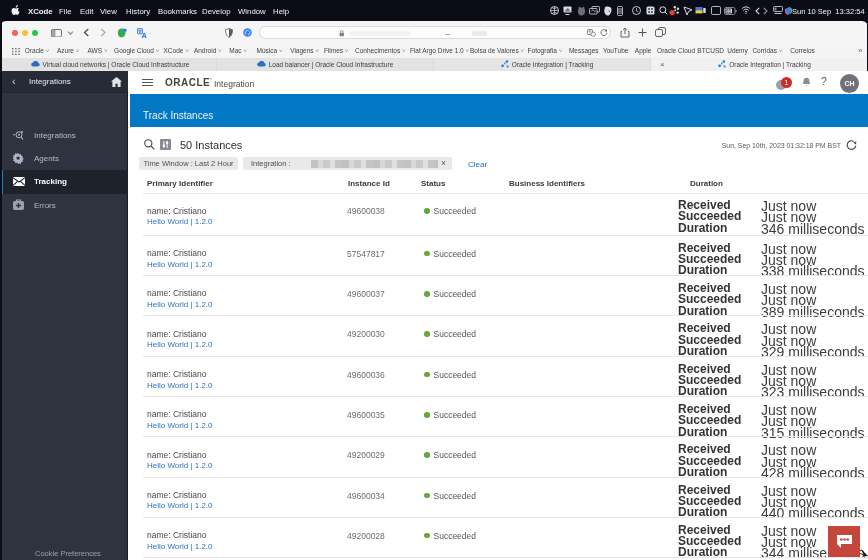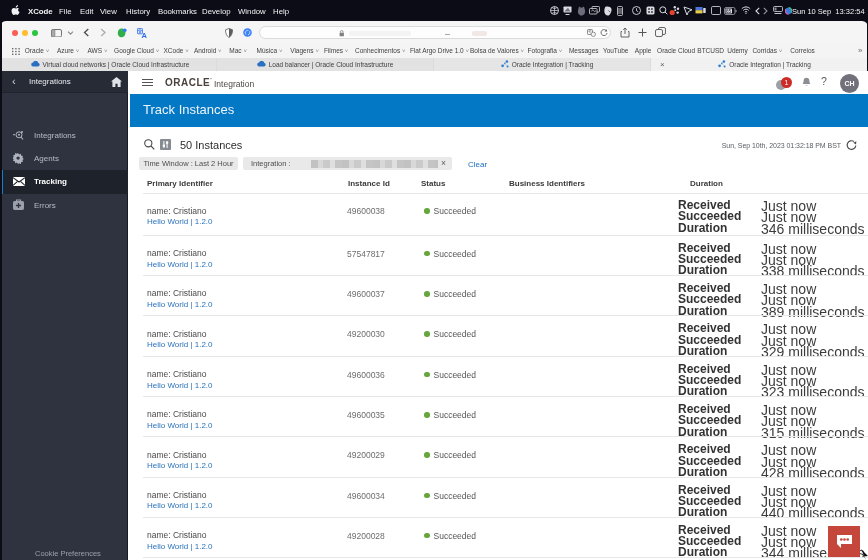--- a/index.html
+++ b/index.html
@@ -23,21 +23,21 @@
 #sidebar{position:absolute;left:0;top:0;width:128px;height:489px;background:#2f333f;border-right:1.5px solid #181b23}
 #sidetop{position:absolute;left:0;top:0;width:128px;height:22px;background:#272b36;border-bottom:1px solid #20242e;color:#e9ebef}
 .nav{position:absolute;left:0;width:128px;height:23.3px;color:#b7bcc6;font-size:8px}
 .nav .lbl{position:absolute;left:34px;top:7px}
 .icn{position:absolute}
 .nav.sel{background:#1e222b;color:#fff;font-weight:bold}
 .nav.sel:before{content:"";position:absolute;left:0;top:0;width:3px;height:100%;background:#1a7ec9}
 #main{position:absolute;left:130px;top:0;width:738px;height:489px}
 #appbar{position:absolute;left:0;top:0;width:738px;height:22.5px;background:#fff}
 #banner{position:absolute;left:0;top:22.5px;width:738px;height:33px;background:#0378c5;color:#eef4fa;font-size:14px}
-#banner span{position:absolute;left:13px;top:8px;font-size:13px}
+#banner span{position:absolute;left:13px;top:16px;font-size:10px}
 #content{position:absolute;left:0;top:55px;width:738px;height:434.5px;font-size:8.5px;color:#4a4a4a}
 .chip{position:absolute;height:13px;background:#e9e9e9;border-radius:2px;font-size:7.5px;color:#4f4f4f;line-height:13px;white-space:nowrap}
 .thead span{position:absolute;font-size:8px;font-weight:bold;color:#3a3a3a;white-space:nowrap}
 .trow{position:absolute;left:0;width:738px}
 .trow span{position:absolute;white-space:nowrap}
 .nm{left:17px;top:12.4px;color:#4a4a4a}
 .lk{left:17px;top:23.9px;color:#2a72ba;font-size:8px}
 .id{left:217px;top:13px;color:#6e6e6e}
 .st{left:303.5px;top:13px;color:#555}
 .dot{position:absolute;left:294px;top:15px;width:5.5px;height:5.5px;border-radius:50%;background:#67a63c}

